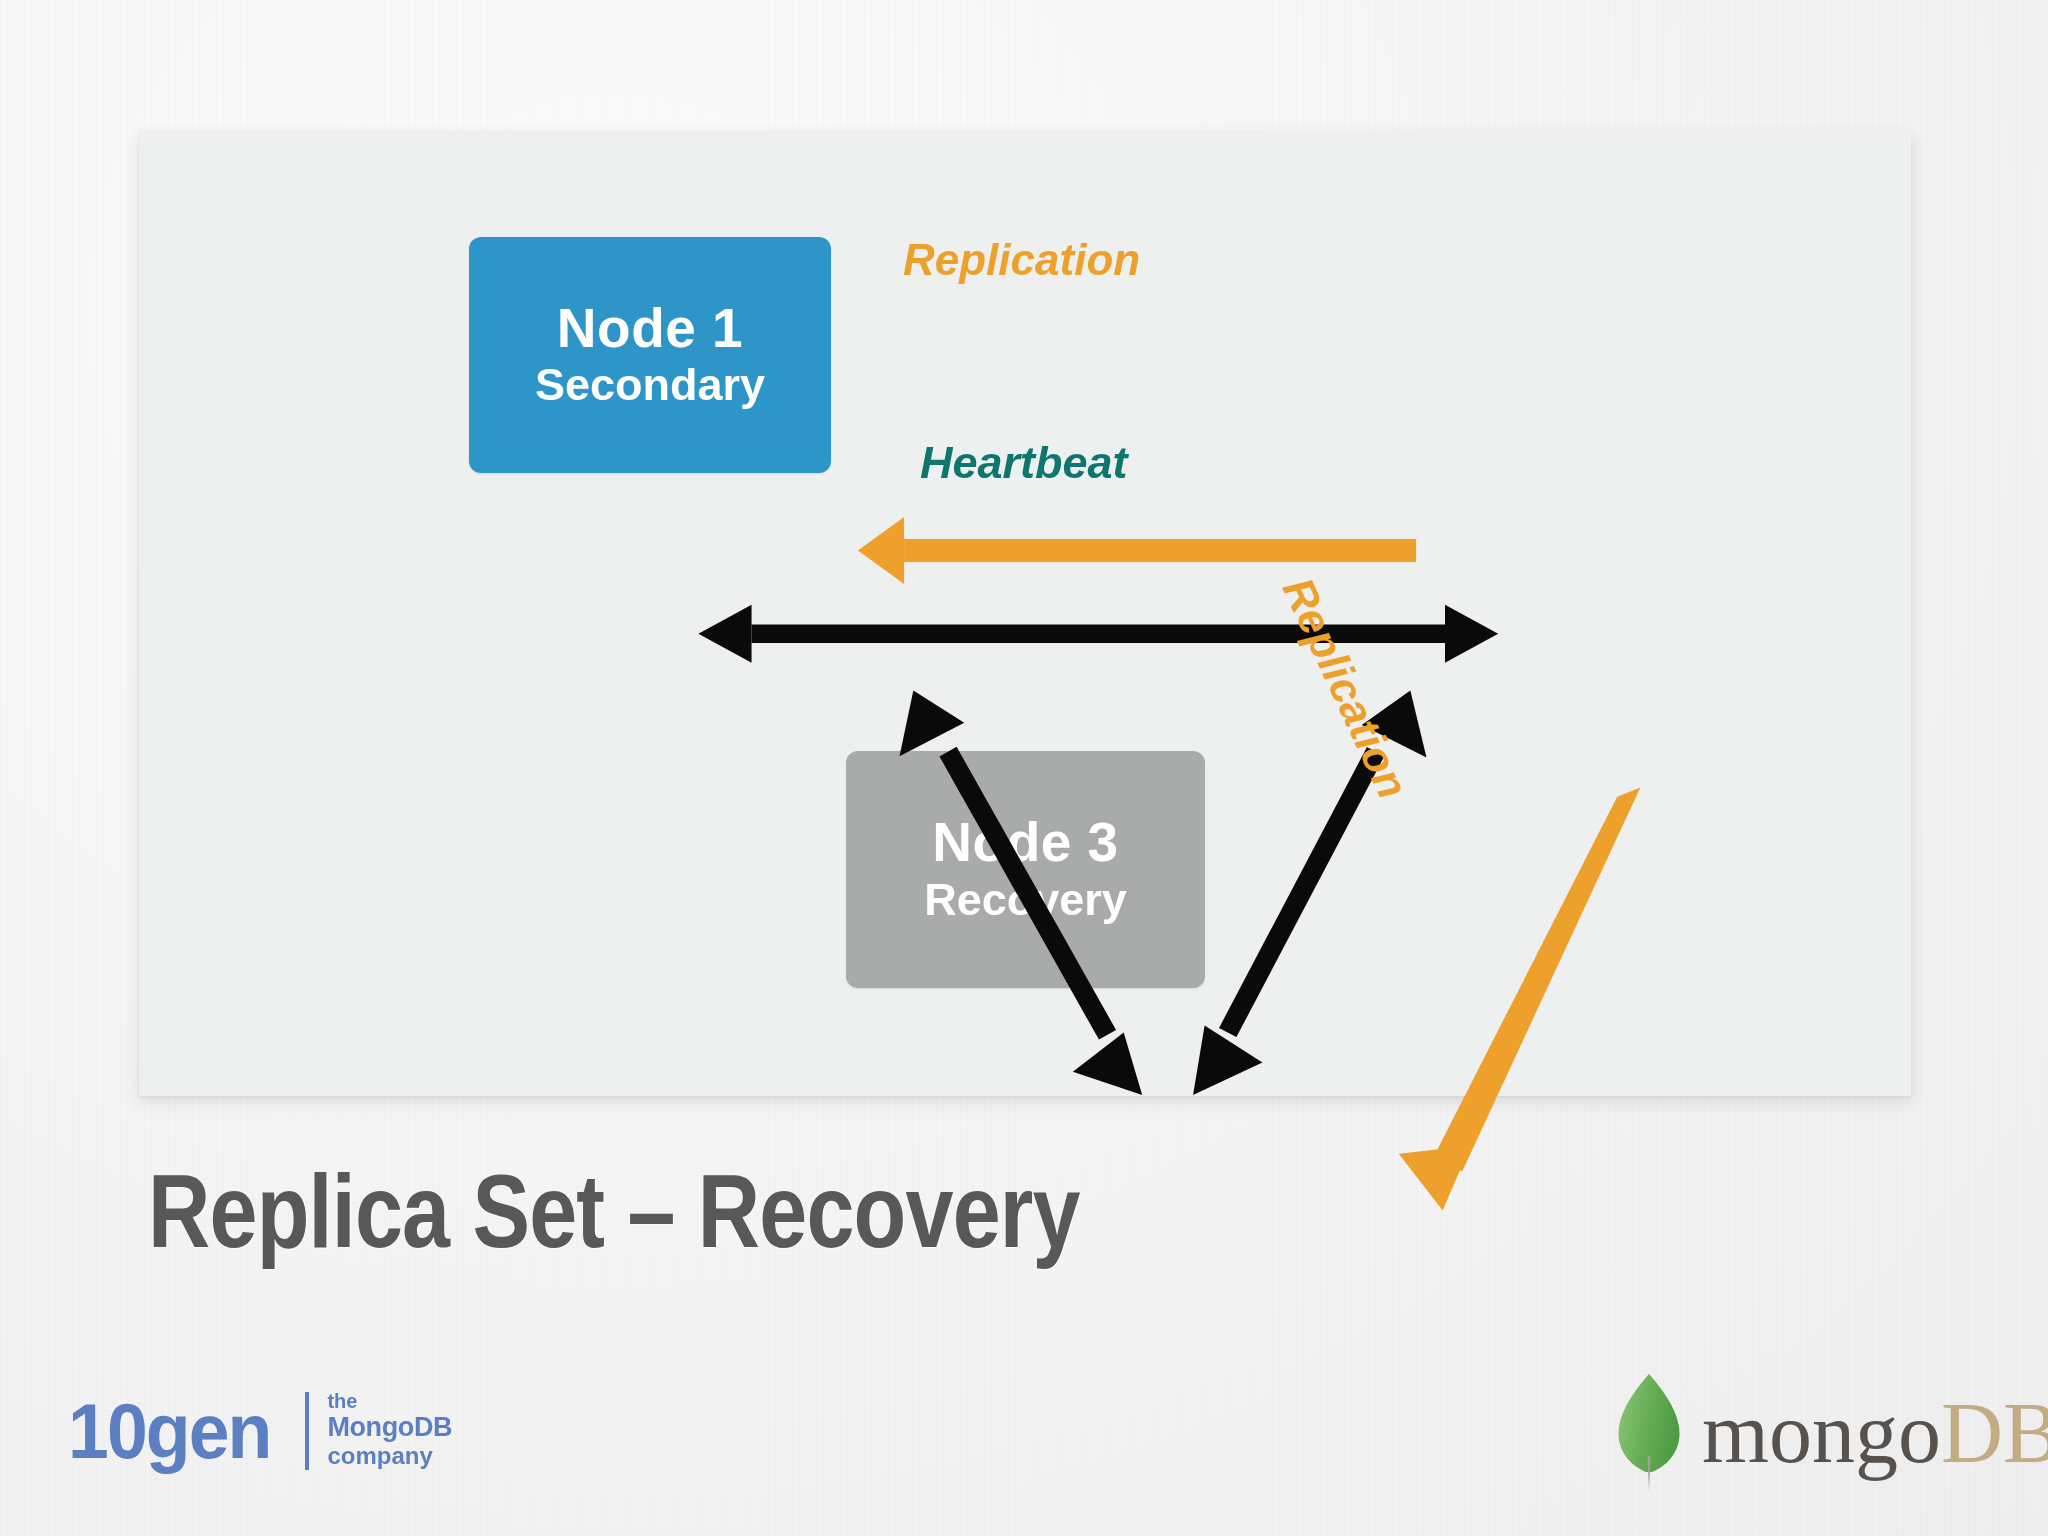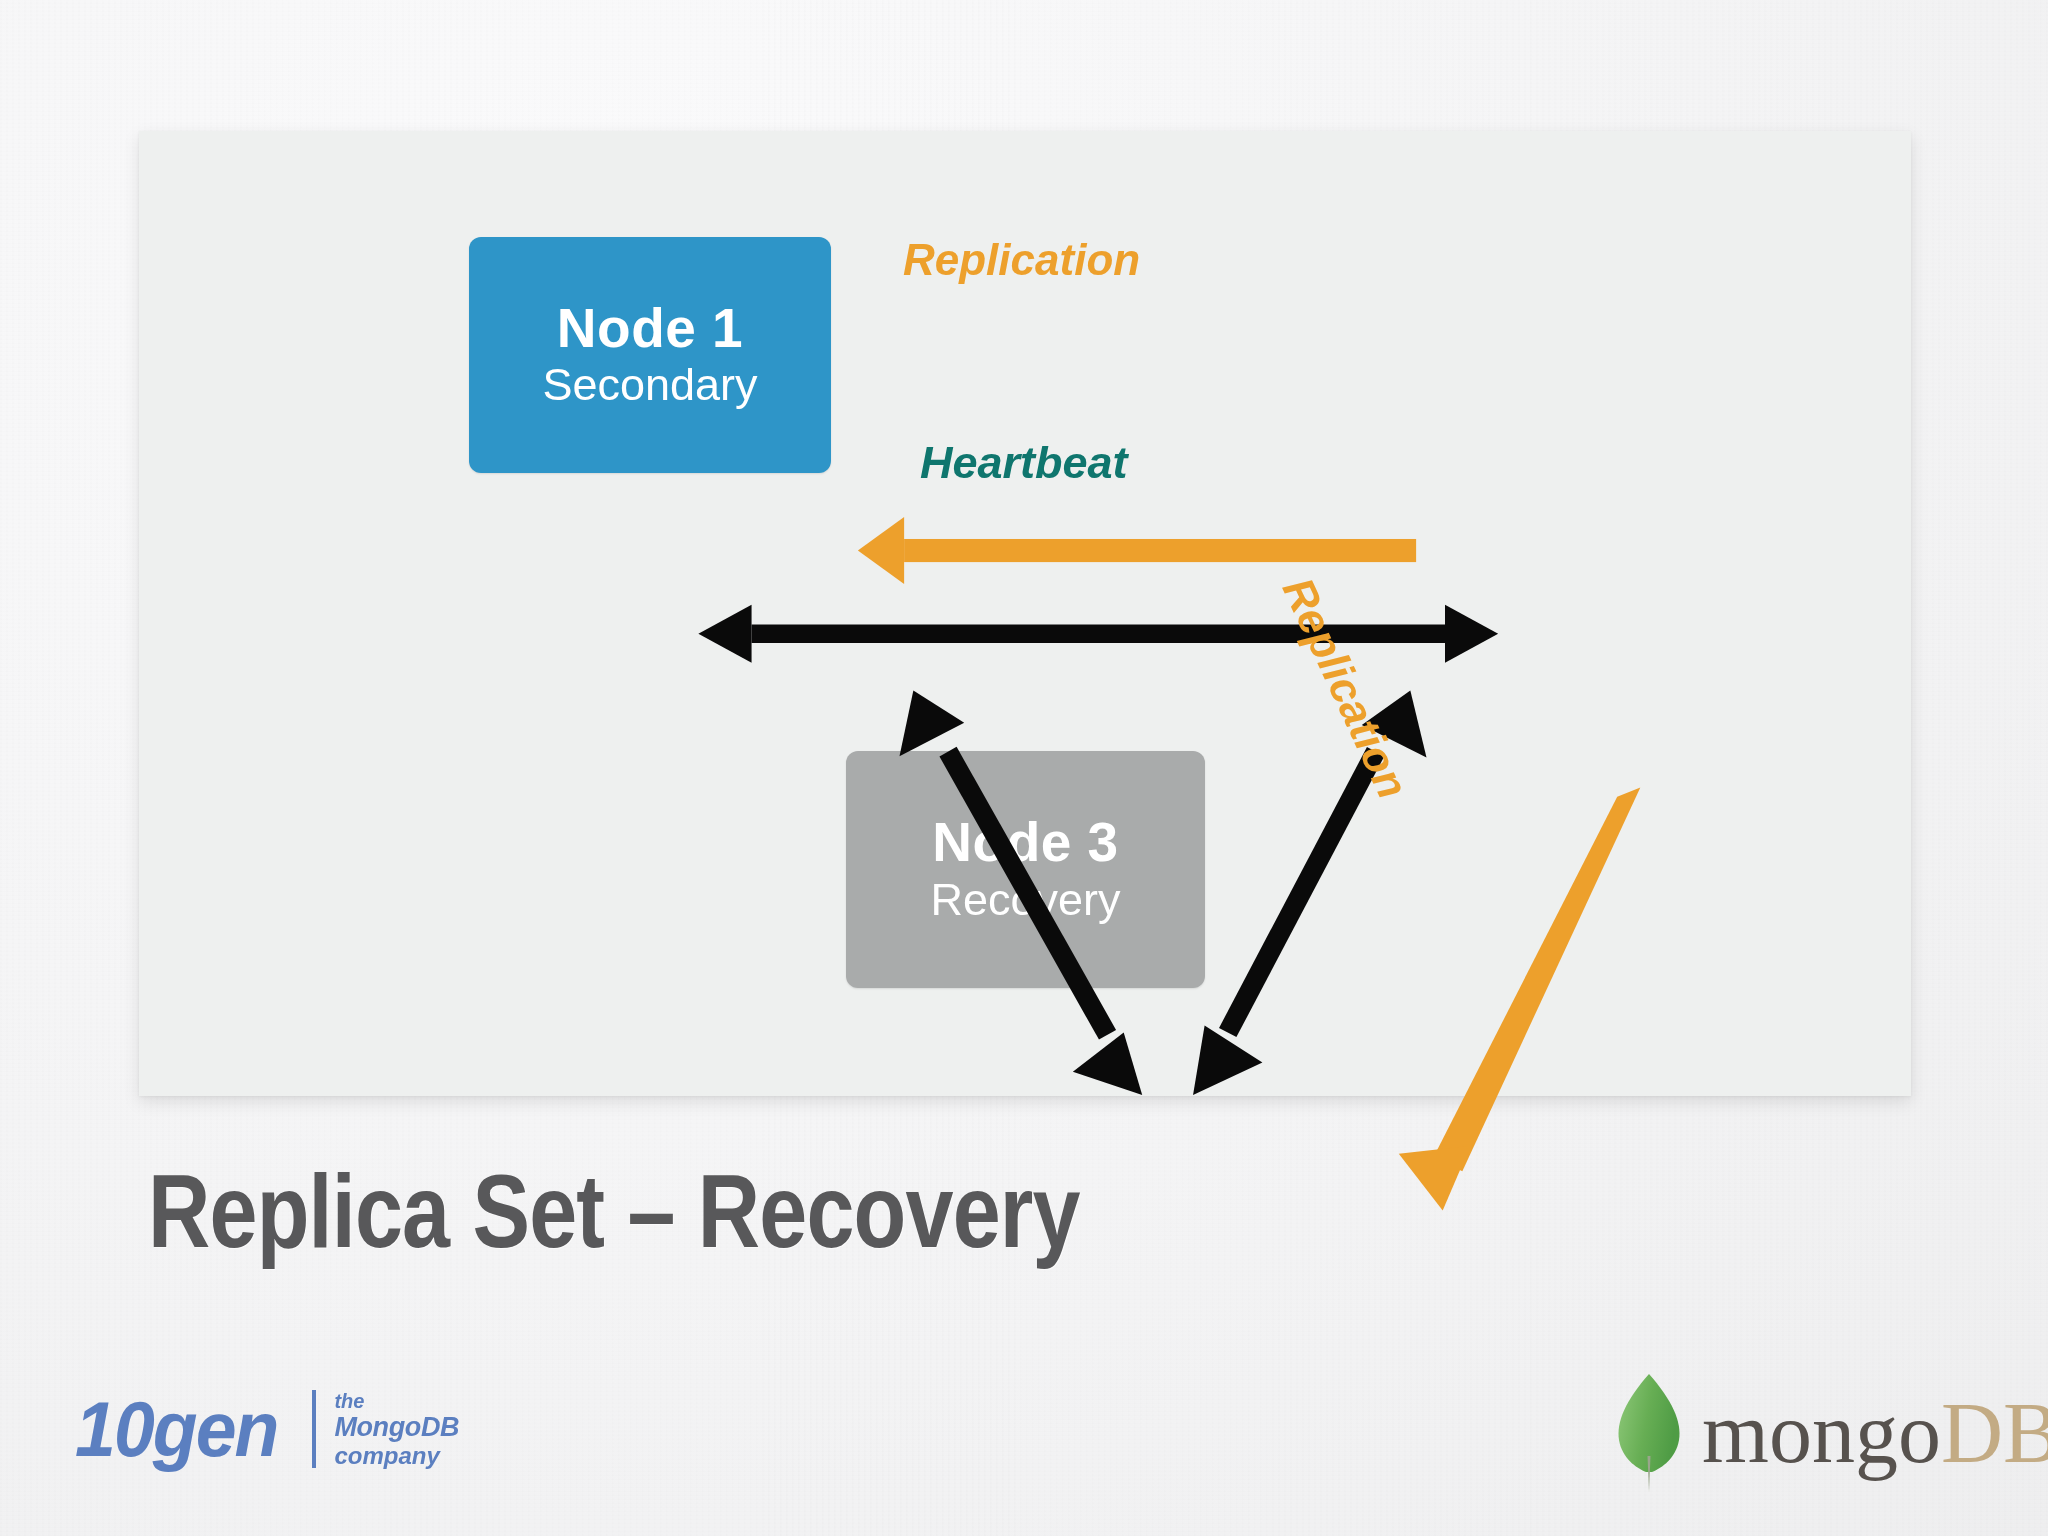--- a/index.html
+++ b/index.html
@@ -54,21 +54,21 @@
   .node-title {
     color: #ffffff;
     font-size: 55px;
     font-weight: bold;
     line-height: 1.06;
     letter-spacing: 0.5px;
   }
   .node-sub {
     color: #ffffff;
     font-size: 45px;
-    font-weight: normal;
+    font-weight: bold;
     line-height: 1.15;
     margin-top: 2px;
   }
 
   #node-1 {
     left: 426px; top: 237px; width: 362px; height: 236px;
     background: #2e95c8;
     margin-left: 43px;
   }
   #node-2 {
@@ -128,25 +128,24 @@
     letter-spacing: -1px;
     transform: scaleX(0.83);
     transform-origin: left top;
     white-space: nowrap;
     text-shadow: 1px 1px 0 rgba(255,255,255,0.6);
   }
 
   
   .logo-10gen {
     position: absolute;
-    left: 75px;
+    left: 68px;
     top: 1390px;
     display: flex;
-    align-items: flex-start;
-    font-style: italic;
+    align-items: flex-end;
   }
   .logo-10gen-word {
     font-size: 78px;
     font-weight: bold;
     color: #5b7fc0;
     letter-spacing: -2px;
     line-height: 1;
     transform: scaleX(0.94);
     transform-origin: left center;
   }

